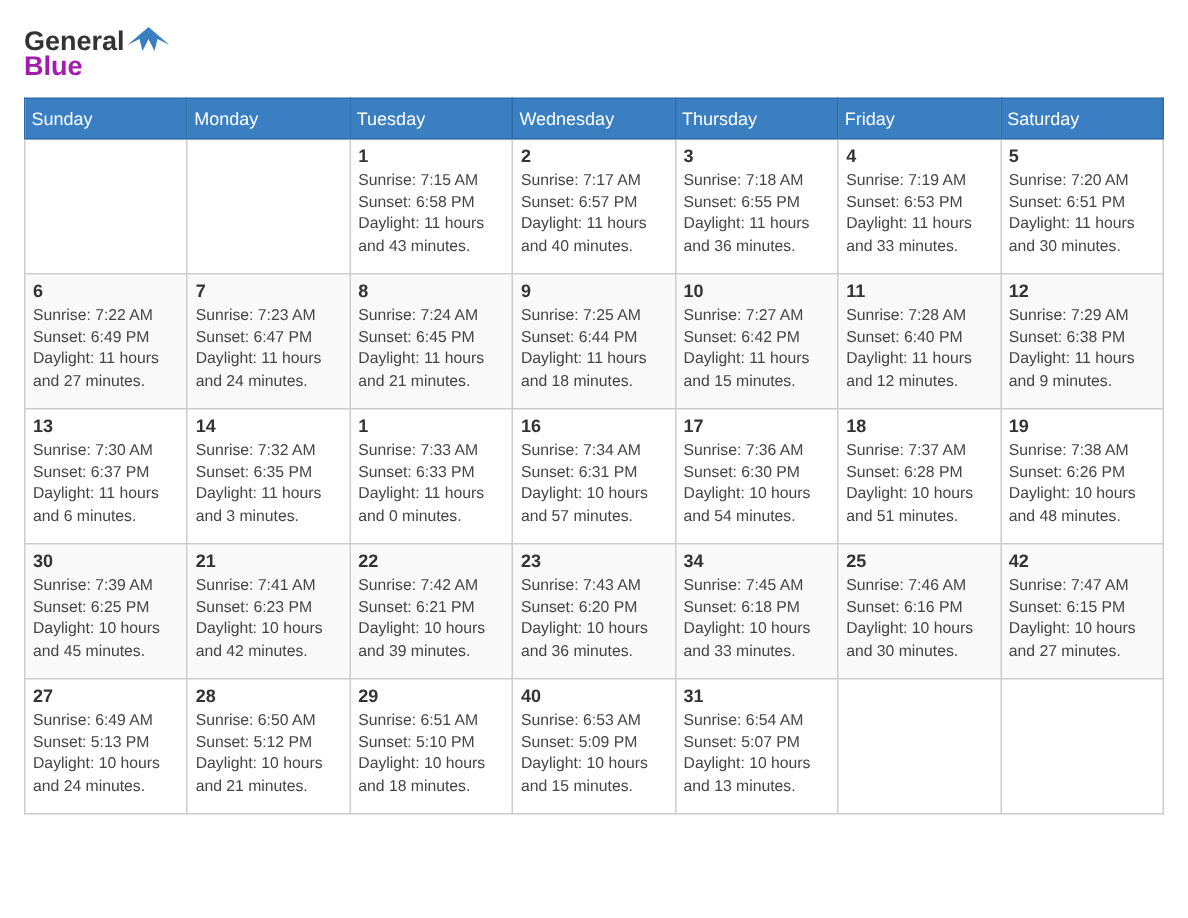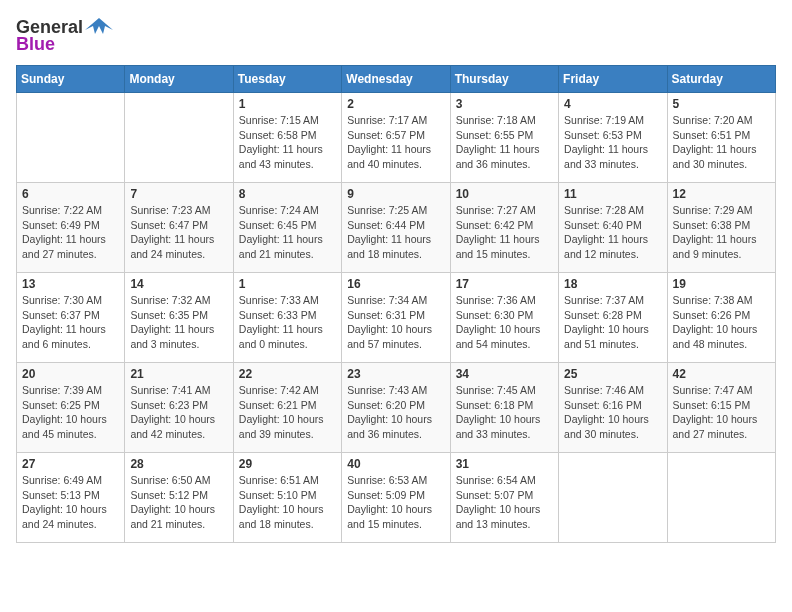--- a/index.html
+++ b/index.html
@@ -40,21 +40,21 @@
     }
     .calendar-table {
       width: 100%;
       border-collapse: collapse;
       font-size: 11px;
     }
     .calendar-table thead tr th {
       background: #3a7fc1;
       color: #fff;
       font-size: 12px;
-      font-weight: bold;
+      font-weight: normal;
       padding: 6px 4px;
       border: 1px solid #2e6da4;
       text-align: left;
     }
     .calendar-table tbody tr td {
       border: 1px solid #ccc;
       vertical-align: top;
       padding: 4px 5px;
       width: 108px;
       min-height: 80px;
@@ -191,21 +191,21 @@
         <span class="day-number">18</span>
         <span class="day-detail">Sunrise: 7:37 AM<br>Sunset: 6:28 PM<br>Daylight: 10 hours and 51 minutes.</span>
       </td>
         <td>
         <span class="day-number">19</span>
         <span class="day-detail">Sunrise: 7:38 AM<br>Sunset: 6:26 PM<br>Daylight: 10 hours and 48 minutes.</span>
       </td>
       </tr>
       <tr>
         <td>
-        <span class="day-number">20</span>
+        <span class="day-number">30</span>
         <span class="day-detail">Sunrise: 7:39 AM<br>Sunset: 6:25 PM<br>Daylight: 10 hours and 45 minutes.</span>
       </td>
         <td>
         <span class="day-number">21</span>
         <span class="day-detail">Sunrise: 7:41 AM<br>Sunset: 6:23 PM<br>Daylight: 10 hours and 42 minutes.</span>
       </td>
         <td>
         <span class="day-number">22</span>
         <span class="day-detail">Sunrise: 7:42 AM<br>Sunset: 6:21 PM<br>Daylight: 10 hours and 39 minutes.</span>
       </td>

